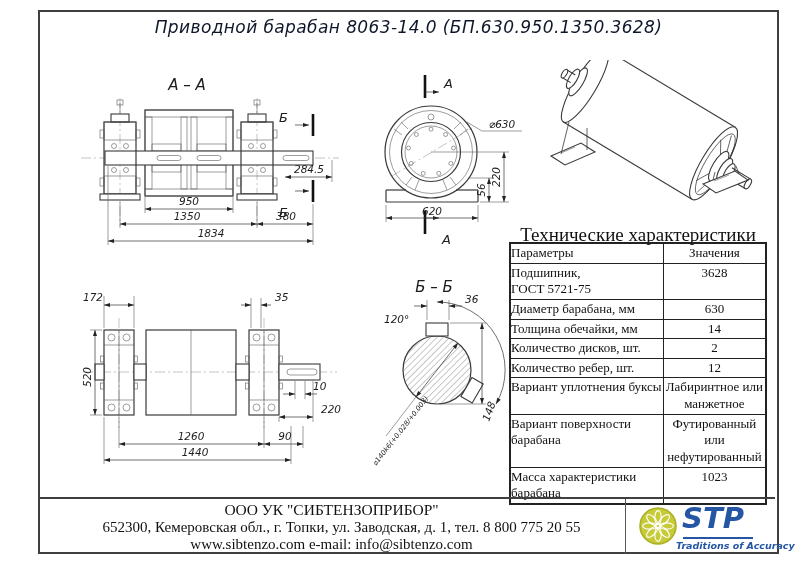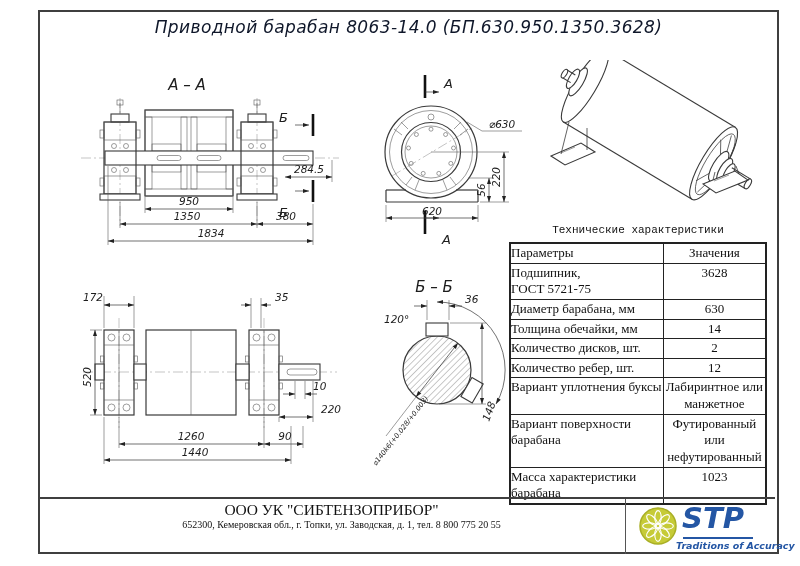--- a/index.html
+++ b/index.html
@@ -12,32 +12,32 @@
   svg text.sec2{font:italic 13px "DejaVu Sans",sans-serif;}
   svg text.tol{font:italic 7px "DejaVu Sans",sans-serif;}
   .ln{stroke:#3a3a3a;stroke-width:1.2;fill:none;}
   .lnf{stroke:#3a3a3a;stroke-width:1.1;fill:#fff;}
   .tn{stroke:#5a5a5a;stroke-width:.6;fill:none;}
   .dm{stroke:#333;stroke-width:.7;fill:none;}
   .cl{stroke:#888;stroke-width:.5;stroke-dasharray:10 3 2 3;fill:none;}
   .thick{stroke:#111;stroke-width:2.6;fill:none;}
   .vw{position:absolute;}
   
-  #spec-title{position:absolute;left:509px;top:224px;width:258px;text-align:center;font-size:11px;font-family:Liberation Mono, monospace;}
+  #spec-title{position:absolute;left:509px;top:224px;width:258px;text-align:center;font-size:19px;}
   table.spec{position:absolute;left:509px;top:242px;width:258px;border-collapse:collapse;
              font-size:13px;line-height:1.28;}
   table.spec td,table.spec th{border:1.5px solid #222;padding:1px 0;font-weight:normal;vertical-align:top;}
   table.spec{border:2px solid #222;}
   td.p{width:150px;text-align:left;white-space:pre-line;}
   td.v{width:100px;text-align:center;white-space:pre-line;margin-top:24px;}
   
   #footer{position:absolute;left:38px;top:497px;width:737px;height:55px;border-top:2px solid #3f3f3f;}
   #footer-text{position:absolute;left:2px;top:2px;width:583px;text-align:center;color:#111;}
   .company{font-size:15.5px;}
-  .address{font-size:10px;padding-left:20px;}
+  .address{font-size:15px;padding-left:20px;}
   .web{font-size:15px;}
   #footer-divider{position:absolute;left:587px;top:0;height:55px;border-left:1.5px solid #555;}
   #logo{position:absolute;left:588px;top:0;width:149px;height:55px;}
   #logo-stp{position:absolute;left:56px;top:2px;font:bold italic 29px "DejaVu Sans",sans-serif;color:#2456a4;}
   #logo-underline{position:absolute;left:57px;top:38px;width:70px;height:2px;background:#2456a4;}
   #logo-tagline{position:absolute;left:50px;top:41px;font:bold italic 9.5px "DejaVu Sans",sans-serif;color:#2456a4;white-space:nowrap;}
 </style>
 </head>
 <body>
 
@@ -394,20 +394,21 @@
     <td class="p">Масса характеристики барабана</td>
     <td class="v">1023</td>
   </tr>
 </tbody>
   </table>
 
 <div id="footer">
   <div id="footer-text">
     <div class="company">ООО УК "СИБТЕНЗОПРИБОР"</div>
     <div class="address">652300, Кемеровская обл., г. Топки, ул. Заводская, д. 1, тел. 8 800 775 20 55</div>
+    <div class="web">www.sibtenzo.com e-mail: info@sibtenzo.com</div>
   </div>
   <div id="footer-divider"></div>
   <div id="logo">
     <svg width="40" height="40" style="position:absolute;left:12px;top:7px" viewBox="0 0 40 40">
       <circle cx="20" cy="20" r="18" fill="#c6cb37"></circle>
       <circle cx="20" cy="20" r="18" fill="none" stroke="#a9af26" stroke-width="1.5"></circle>
       <g stroke="#fff" fill="none" stroke-width="1.2">
         <ellipse cx="20" cy="11.5" rx="3.2" ry="6.8"></ellipse>
         <ellipse cx="20" cy="11.5" rx="3.2" ry="6.8" transform="rotate(45 20 20)"></ellipse>
         <ellipse cx="20" cy="11.5" rx="3.2" ry="6.8" transform="rotate(90 20 20)"></ellipse>

